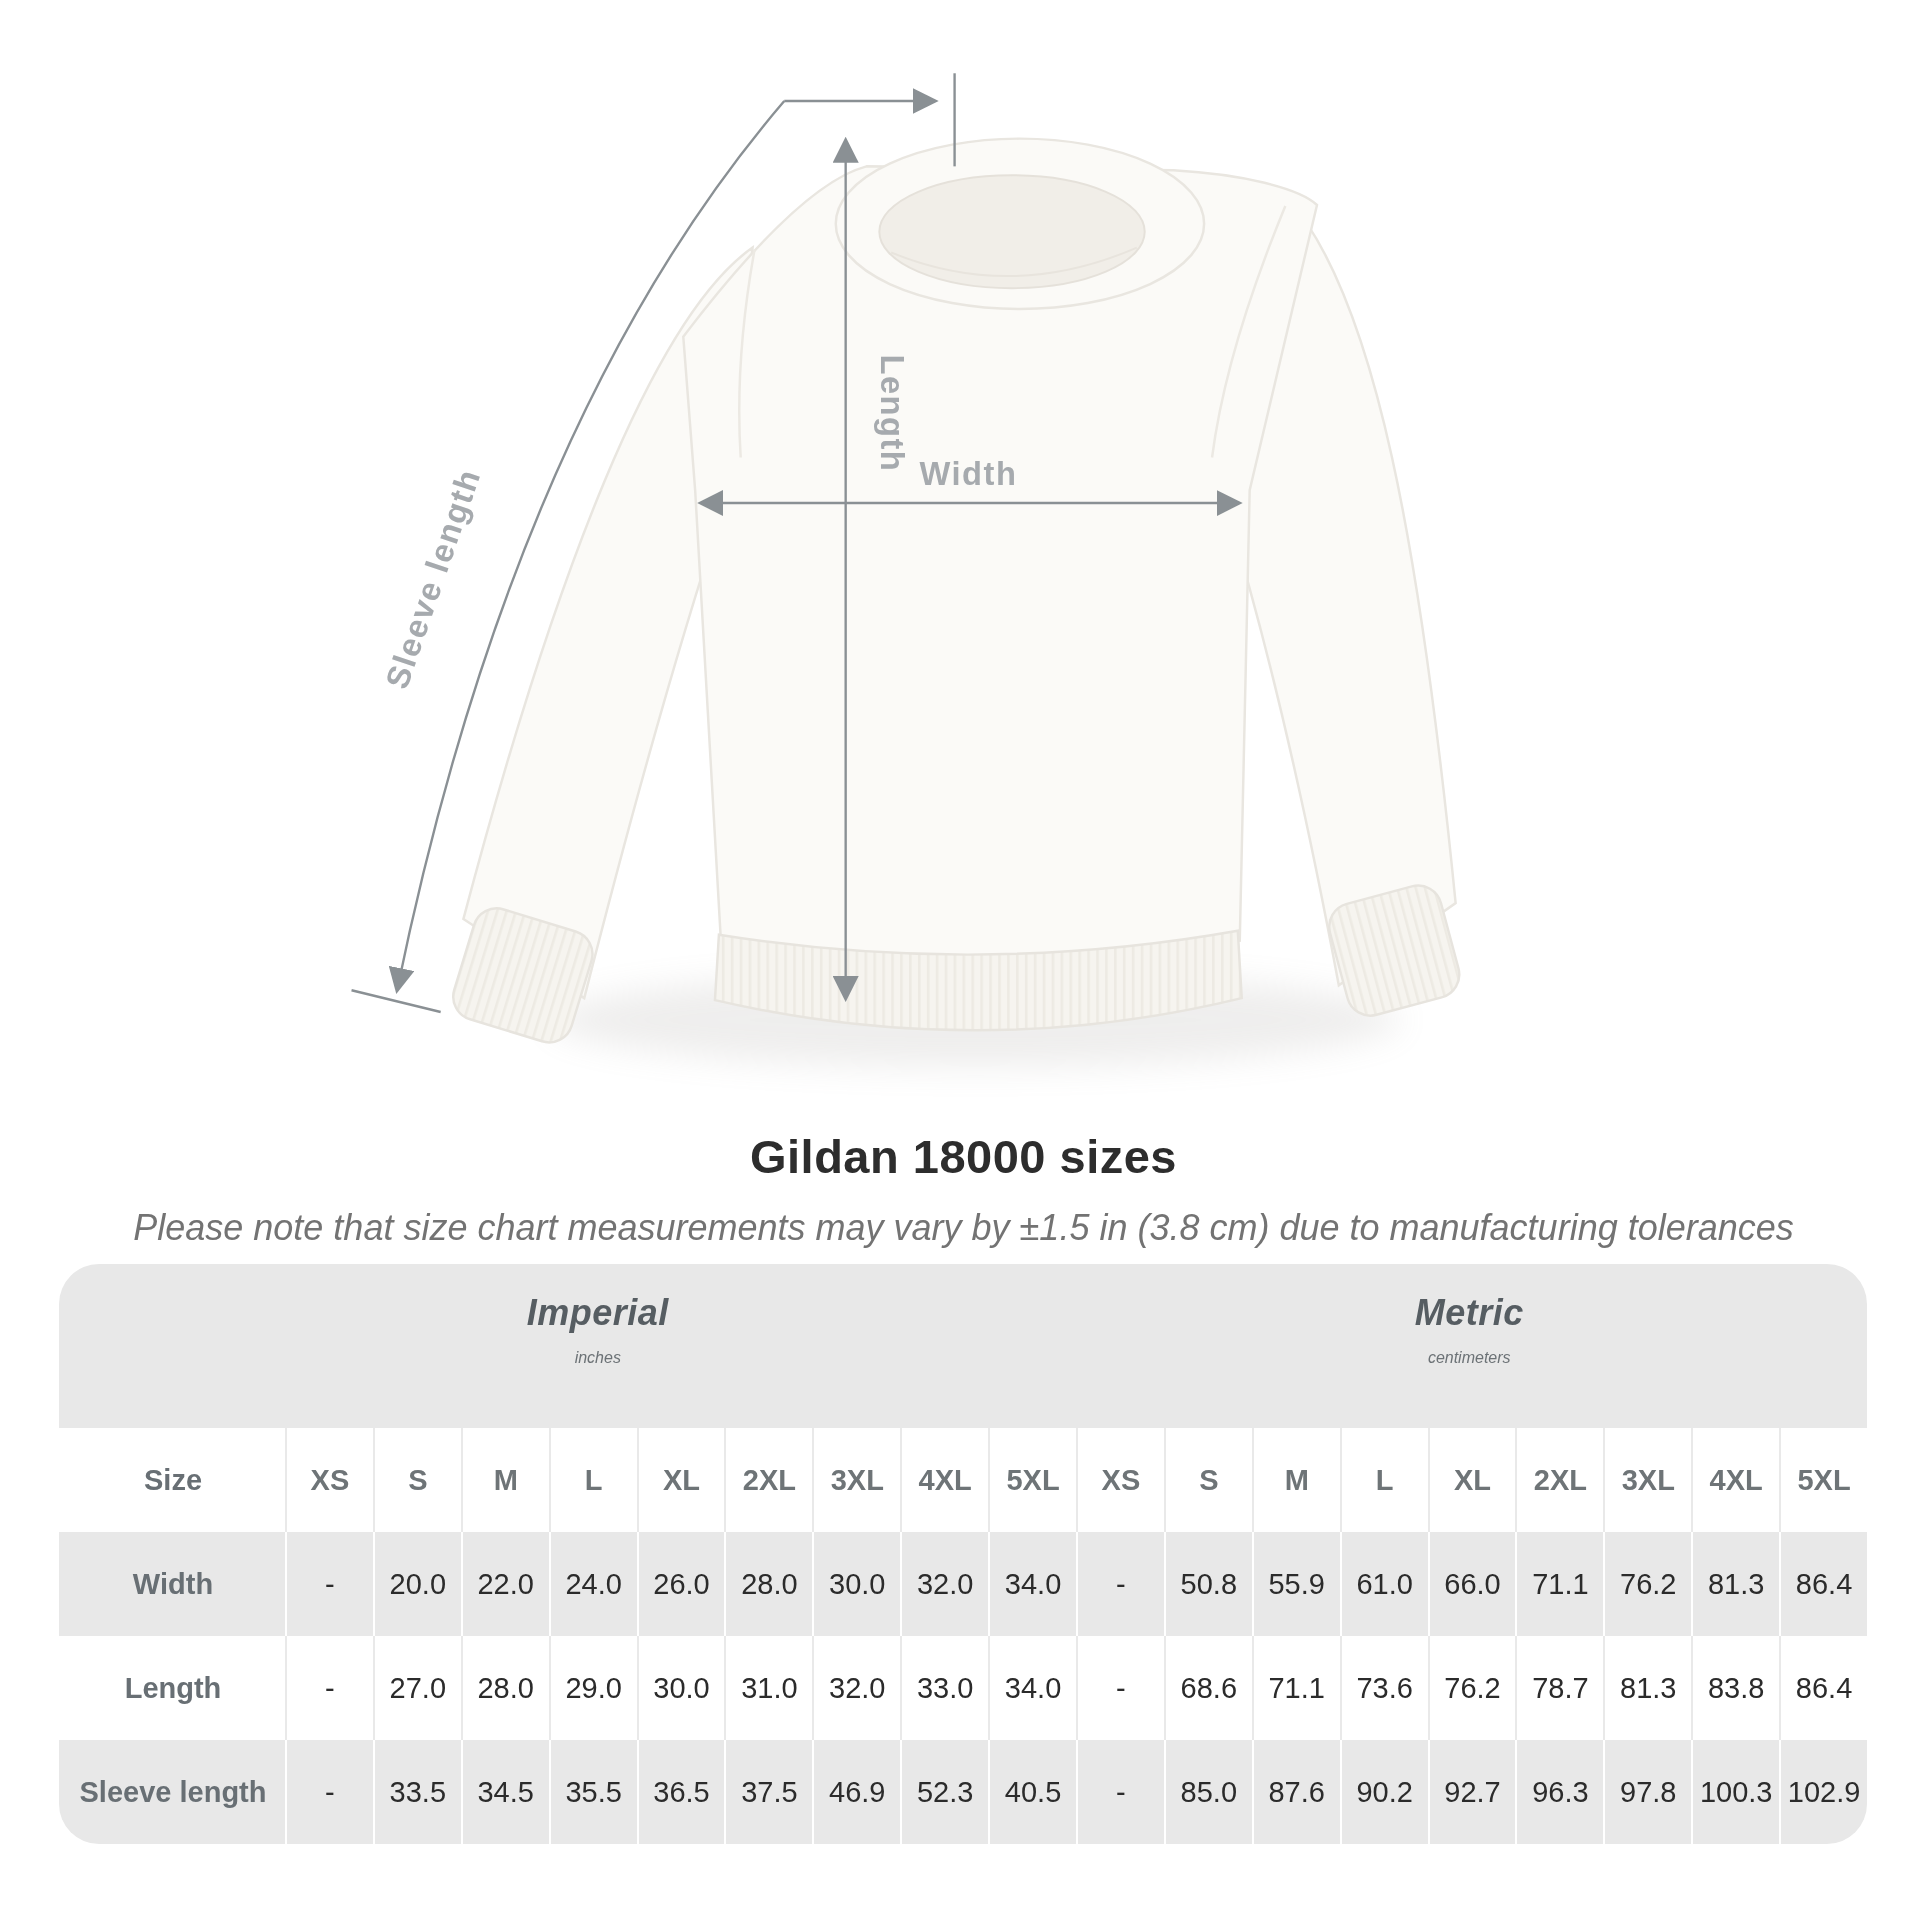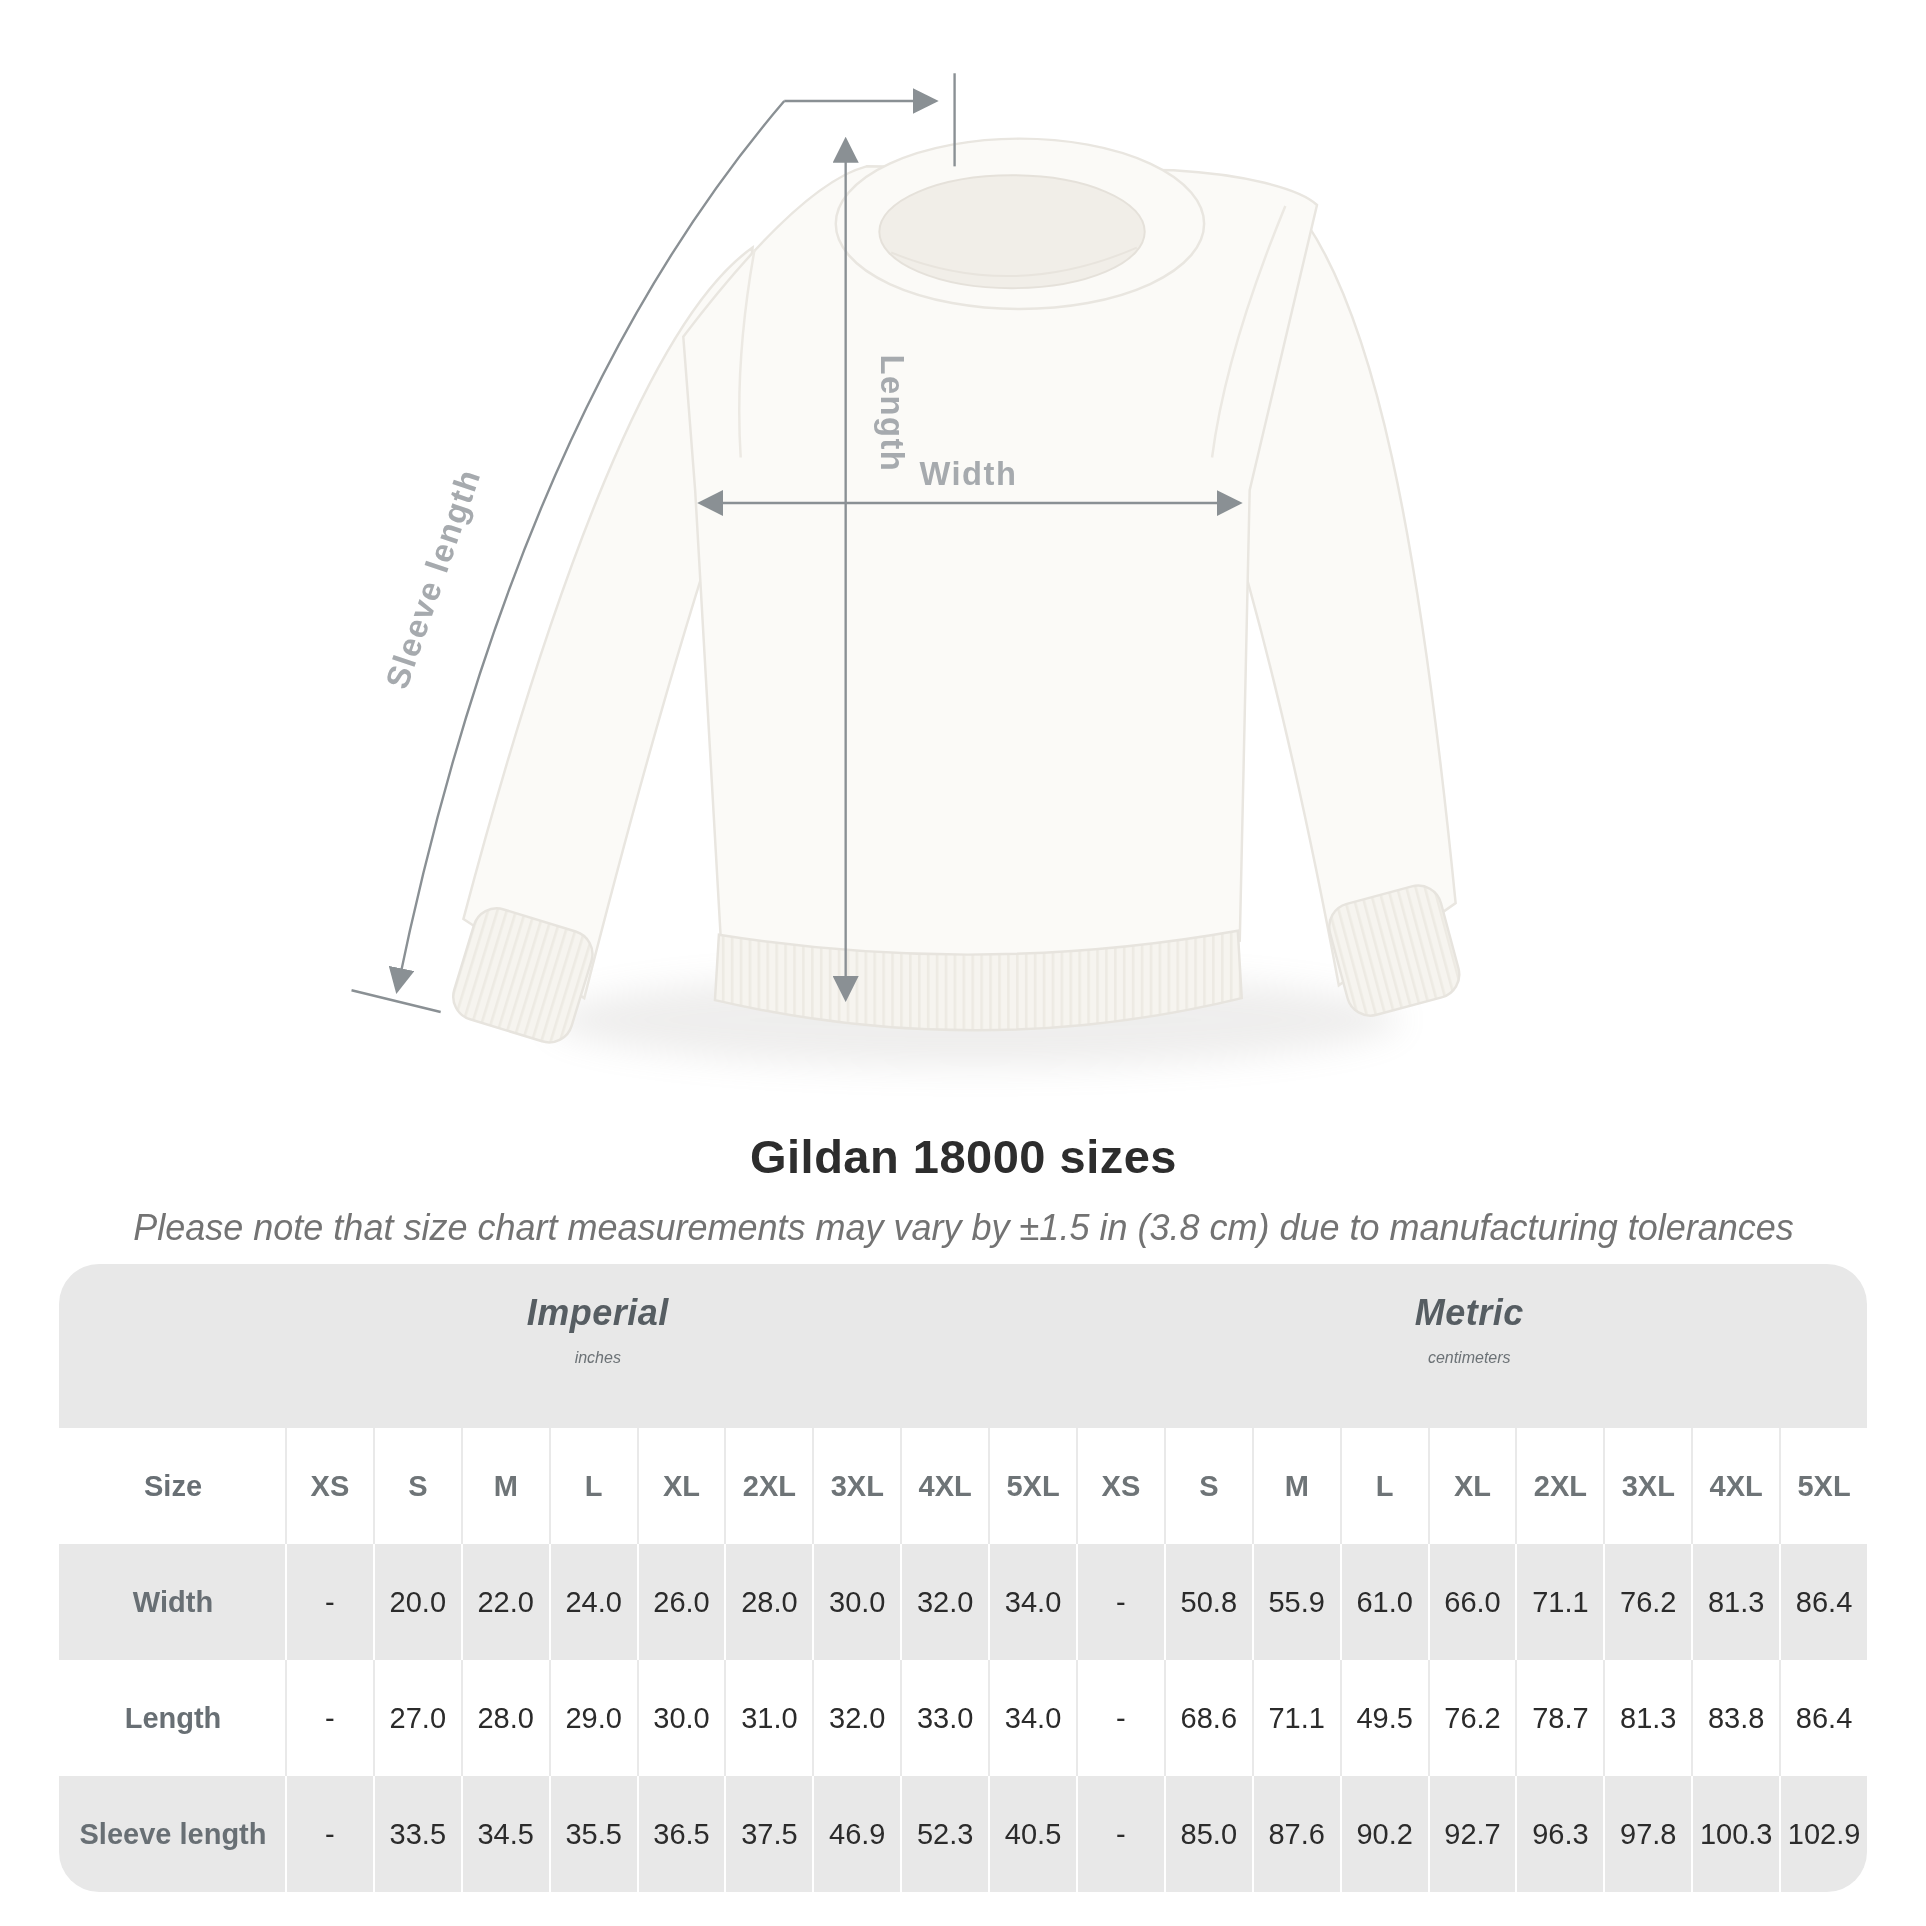--- a/index.html
+++ b/index.html
@@ -18,21 +18,21 @@
   
   .size-table{position:absolute;left:59px;top:1264px;width:1808px;
               border-radius:40px;overflow:hidden;}
   .band{height:164px;background:#e8e8e8;position:relative;}
   .group{position:absolute;top:28px;transform:translateX(-50%);text-align:center;white-space:nowrap;}
   .g-imperial{left:29.8%;}
   .g-metric{left:78%;}
   .g-name{font-size:36px;font-weight:bold;font-style:italic;color:#565d62;letter-spacing:0.5px;}
   .g-unit{margin-top:15px;font-size:16px;font-style:italic;color:#6c7276;}
 
-  .trow{display:grid;grid-template-columns:12.5% repeat(18,1fr);height:116px;}
+  .trow{display:grid;grid-template-columns:12.5% repeat(18,1fr);height:104px;}
   .row-white{background:#ffffff;}
   .row-gray{background:#e8e8e8;}
   .cell{display:flex;align-items:center;justify-content:center;
         font-size:29px;color:#2b2b2b;border-left:2px solid transparent;}
   .row-white .cell{border-left-color:#e9e9e9;}
   .row-gray  .cell{border-left-color:#ffffff;}
   .trow .cell:first-child{border-left-color:transparent;}
   .row-header .cell{font-weight:bold;color:#6e7477;}
   .cell.label-cell{font-weight:bold;color:#686f74;}
 </style>
@@ -166,21 +166,21 @@
           <div class="cell">28.0</div>
           <div class="cell">29.0</div>
           <div class="cell">30.0</div>
           <div class="cell">31.0</div>
           <div class="cell">32.0</div>
           <div class="cell">33.0</div>
           <div class="cell">34.0</div>
           <div class="cell">-</div>
           <div class="cell">68.6</div>
           <div class="cell">71.1</div>
-          <div class="cell">49.5</div>
+          <div class="cell">73.6</div>
           <div class="cell">76.2</div>
           <div class="cell">78.7</div>
           <div class="cell">81.3</div>
           <div class="cell">83.8</div>
           <div class="cell">86.4</div>
         </div>
         <div class="trow row-gray">
           <div class="cell label-cell">Sleeve length</div>
           <div class="cell">-</div>
           <div class="cell">33.5</div>

